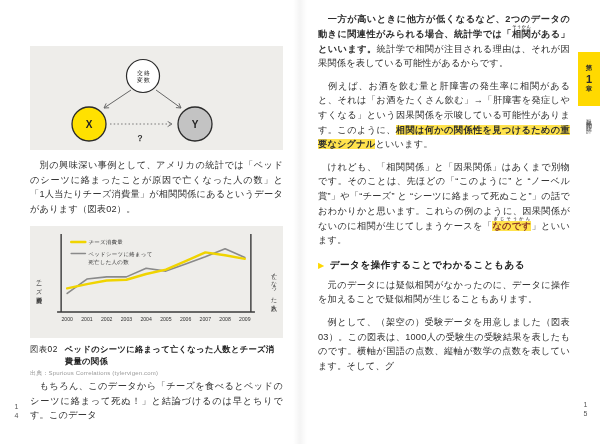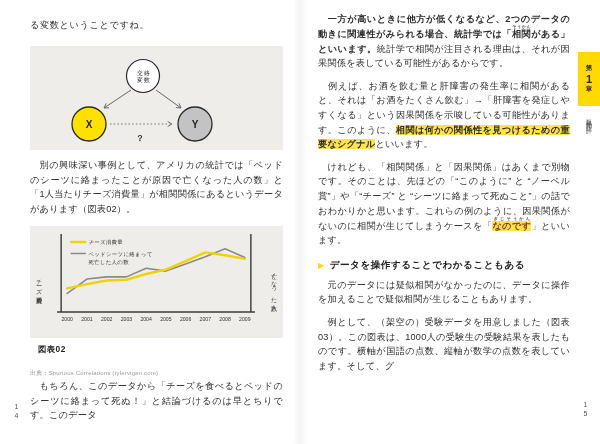--- a/index.html
+++ b/index.html
@@ -18,21 +18,21 @@
   .figure{position:absolute;left:30px;width:253px;background:#eeedea;}
   #fig-diagram{top:46px;height:104px;}
   #para1{top:158px;}
   #fig-chart{top:226px;height:112px;display:flex;align-items:stretch;}
   .vlabel{writing-mode:vertical-rl;font-size:6px;letter-spacing:1px;color:#333;
           display:flex;align-items:center;justify-content:center;padding-top:6px;}
   .vlabel.left{width:17px;}
   .vlabel.right{width:19px;}
   #chart-svg{flex:1;height:112px;}
   #caption-row{top:344px;display:flex;gap:7px;}
-  .cap-label{font-size:8.3px;font-weight:bold;color:#222;white-space:nowrap;letter-spacing:0.5px;margin-left:8px;}
+  .cap-label{font-size:8.3px;font-weight:normal;color:#222;white-space:nowrap;letter-spacing:0.5px;}
   .cap-text{font-size:8.3px;font-weight:bold;color:#222;line-height:11.5px;letter-spacing:0.3px;}
   #source-line{top:369px;font-size:6px;color:#9a9a9a;letter-spacing:0.2px;}
   #para2{top:379px;}
   .page-num{position:absolute;writing-mode:vertical-rl;text-orientation:upright;
             font-size:7px;letter-spacing:2px;color:#555;}
   #page-num-left{left:13px;top:403px;}
   #page-num-right{right:11px;top:401px;}
 
   
   #right-col{position:absolute;left:318px;top:12px;width:252px;}
@@ -52,21 +52,20 @@
 
   
   #gutter{position:absolute;left:293px;top:0;width:14px;height:444px;
           background:linear-gradient(to right,rgba(0,0,0,0),rgba(0,0,0,0.045),rgba(0,0,0,0));}
 </style>
 </head>
 <body>
 
 <div id="screen">
 
-  <div class="lp-block para" id="intro-line">る変数ということですね。</div>
 
   <div class="figure" id="fig-diagram">
     <svg viewBox="0 0 253 104" width="253" height="104">
       <defs>
         <marker id="ah" viewBox="0 0 8 8" refX="6" refY="4" markerWidth="7" markerHeight="7" orient="auto">
           <path d="M1,1 L6,4 L1,7" fill="none" stroke="#666" stroke-width="1"></path>
         </marker>
       </defs>
       <line x1="101" y1="44" x2="74" y2="62" stroke="#666" stroke-width="1" marker-end="url(#ah)"></line>
       <line x1="126" y1="44" x2="151" y2="62" stroke="#666" stroke-width="1" marker-end="url(#ah)"></line>
@@ -106,20 +105,21 @@
         <text x="41" y="18.2" font-size="5.4" fill="#333" letter-spacing="0.3">チーズ消費量</text>
         <line x1="24" x2="38" y1="27.5" y2="27.5" stroke="#8a8a8a" stroke-width="1.6" stroke-linecap="round"></line>
         <text x="41" y="29.7" font-size="5.4" fill="#333" letter-spacing="0.3">ベッドシーツに絡まって</text>
         <text x="41" y="38.2" font-size="5.4" fill="#333" letter-spacing="0.3">死亡した人の数</text>
       </svg>
     <div class="vlabel right">亡くなった人数</div>
   </div>
 
   <div class="lp-block" id="caption-row">
     <span class="cap-label">図表02</span>
+    <span class="cap-text">ベッドのシーツに絡まって亡くなった人数とチーズ消費量の関係</span>
   </div>
 
   <div class="lp-block" id="source-line">出典：Spurious Correlations (tylervigen.com)</div>
 
   <p class="para lp-block" id="para2">　もちろん、このデータから「チーズを食べるとベッドのシーツに絡まって死ぬ！」と結論づけるのは早とちりです。このデータ</p>
 
   <div class="page-num" id="page-num-left">14</div>
 
   <div id="right-col">
 

